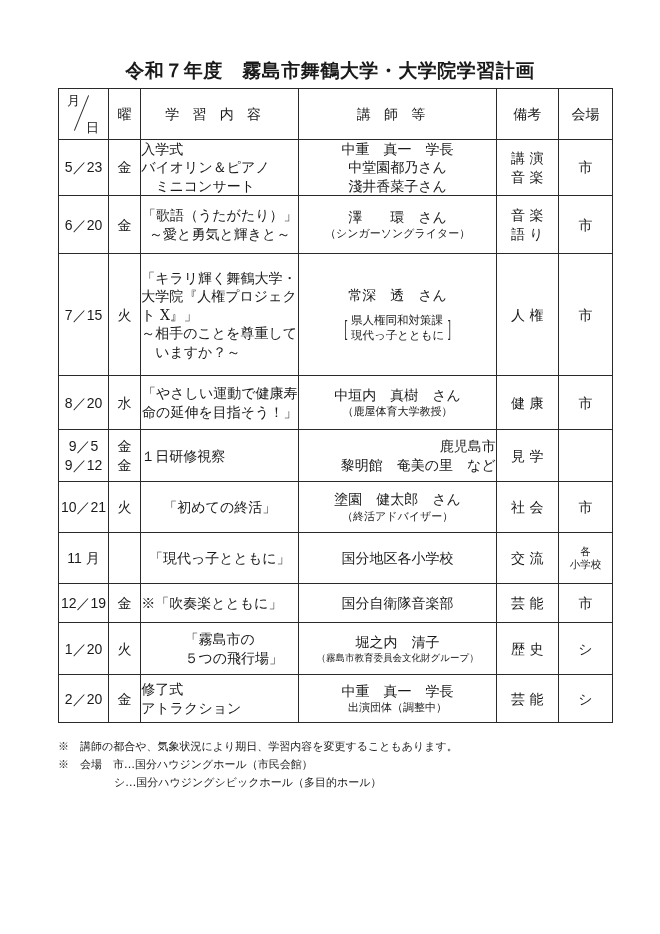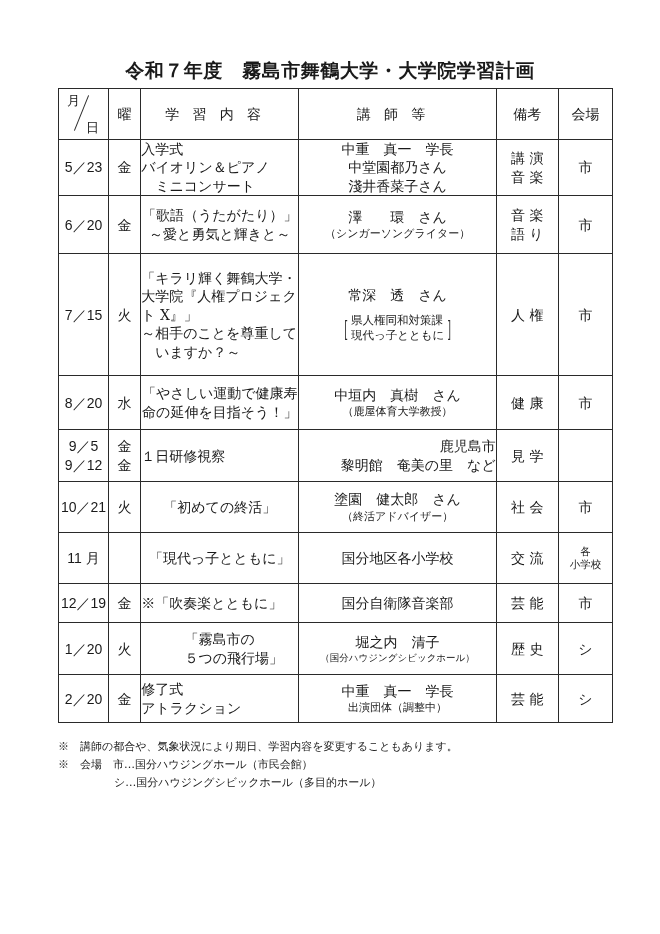--- a/index.html
+++ b/index.html
@@ -295,21 +295,21 @@
             <td class="topic-cell ta-left">※「吹奏楽とともに」</td>
             <td class="lect-cell ta-center"><span class="lect-main">国分自衛隊音楽部</span></td>
             <td class="note-cell">芸 能</td>
             <td class="venue-cell">市</td>
           </tr>
           <tr class="r-h9">
             <td class="date-cell">1／20</td>
             <td class="day-cell">火</td>
             <td class="topic-cell ta-center">「霧島市の
 　　５つの飛行場」</td>
-            <td class="lect-cell ta-center"><span class="lect-main">堀之内　清子</span><span class="lect-sub tiny">（国分ハウジングシビックホール）</span></td>
+            <td class="lect-cell ta-center"><span class="lect-main">堀之内　清子</span><span class="lect-sub tiny">（霧島市教育委員会文化財グループ）</span></td>
             <td class="note-cell">歴 史</td>
             <td class="venue-cell">シ</td>
           </tr>
           <tr class="r-h10">
             <td class="date-cell">2／20</td>
             <td class="day-cell">金</td>
             <td class="topic-cell ta-left">修了式
 アトラクション</td>
             <td class="lect-cell ta-center"><span class="lect-main">中重　真一　学長</span><span class="lect-sub">出演団体（調整中）</span></td>
             <td class="note-cell">芸 能</td>

